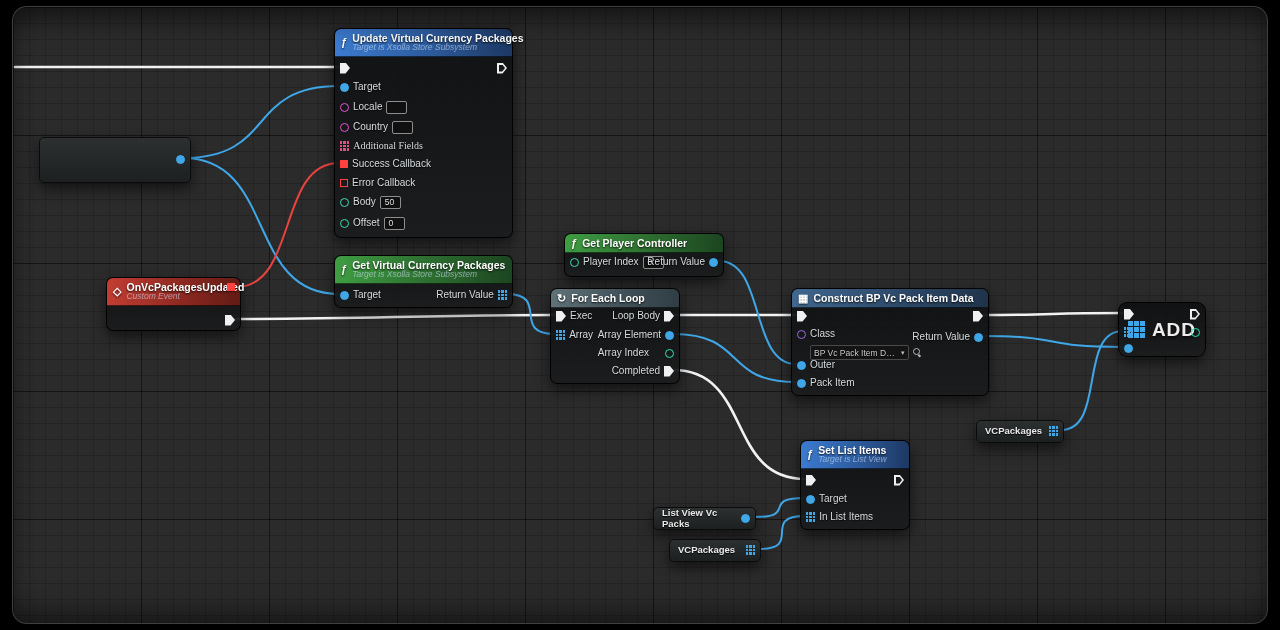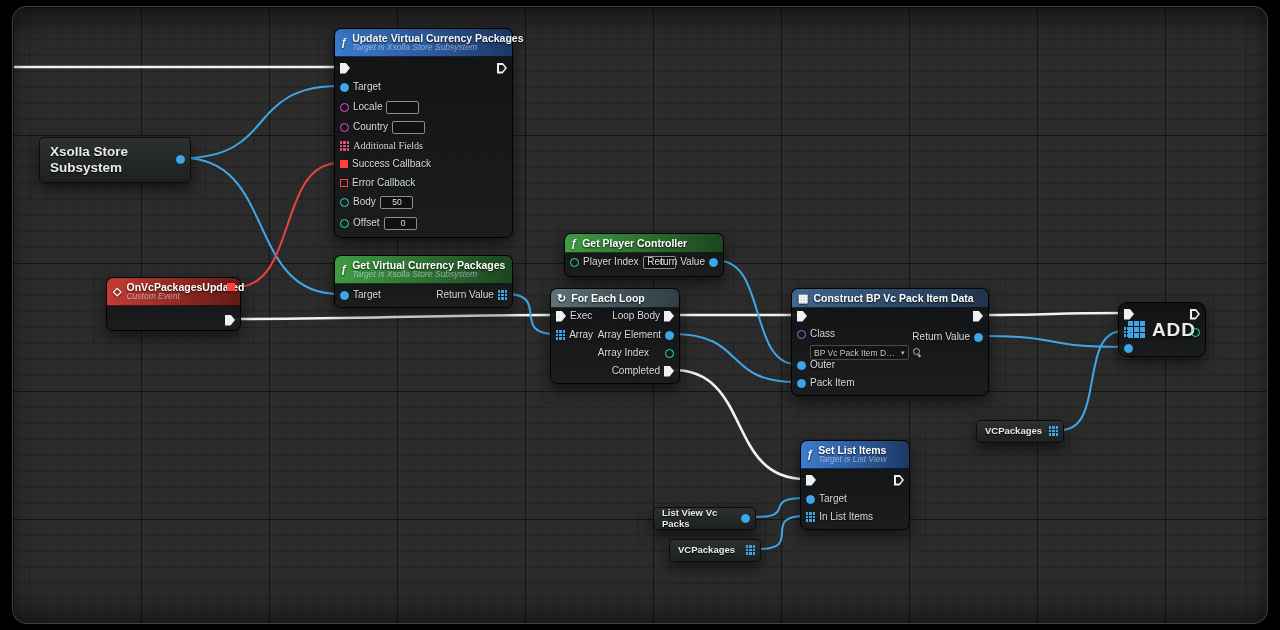--- a/index.html
+++ b/index.html
@@ -65,21 +65,21 @@
   .px-circle{width:9px;height:9px;border-radius:50%;border:1.6px solid currentColor;box-sizing:border-box;flex:none;}
   .px-circle.f{background:currentColor;}
   .px-square{width:8px;height:8px;border:1.6px solid currentColor;box-sizing:border-box;flex:none;}
   .px-square.f{background:currentColor;}
   .px-grid{display:grid;grid-template-columns:repeat(3,2.4px);grid-auto-rows:2.4px;gap:1px;flex:none;}
   .px-grid i{background:currentColor;display:block;}
   .px-grid.big{grid-template-columns:repeat(3,4.6px);grid-auto-rows:4.6px;gap:1.6px;}
 
   .valbox{
     min-width:11px;height:11px;line-height:11px;background:#101010;border:1px solid #8d8d8d;
-    border-radius:2px;color:#e3e3e3;font-size:8.5px;text-align:right;padding:0 10px;flex:none;
+    border-radius:2px;color:#e3e3e3;font-size:8.5px;text-align:left;padding:0 4px;flex:none;
   }
   .class-row{width:165px;height:auto;flex-wrap:wrap;row-gap:3px;}
   .ddline{display:flex;align-items:center;gap:4px;flex-basis:100%;margin-left:13px;}
   .dropdown{
     height:13px;background:#141414;border:1px solid #4a4a4a;border-radius:2px;color:#c9c9c9;
     font-size:8.5px;padding:0 3px;display:inline-flex;align-items:center;gap:3px;max-width:100px;
   }
   .dropdown .txt{overflow:hidden;text-overflow:ellipsis;white-space:nowrap;max-width:84px;}
   .caret{font-size:7px;color:#bdbdbd;line-height:1;}
   .mag{position:relative;width:9px;height:9px;flex:none;}
@@ -180,21 +180,20 @@
             <span class="plabel">Body</span>
             <span class="valbox">50</span>
           </div>
           <div class="pin L" style="top: 186px;">
             <span class="px-circle" style="color: rgb(53, 224, 178);"></span>
             <span class="plabel">Offset</span>
             <span class="valbox">0</span>
           </div>
         </div>
         <div class="node kind-variable" style="left: 38px; top: 136px; width: 150px; height: 44px;">
-          <div class="vtxt big">Xsolla Store Subsystem</div>
           <div class="pin R" style="top: 13px;">
             <span class="px-circle f" style="color: rgb(63, 167, 232);"></span>
           </div>
         </div>
         <div class="node kind-event hdr-red" style="left: 105px; top: 276px; width: 133px; height: 52px;">
           <div class="hdr two">
             <span class="hicon">◇</span>
             <div class="htxt">
               <div class="htitle">OnVcPackagesUpdated</div>
               <div class="hsub">Custom Event</div>

